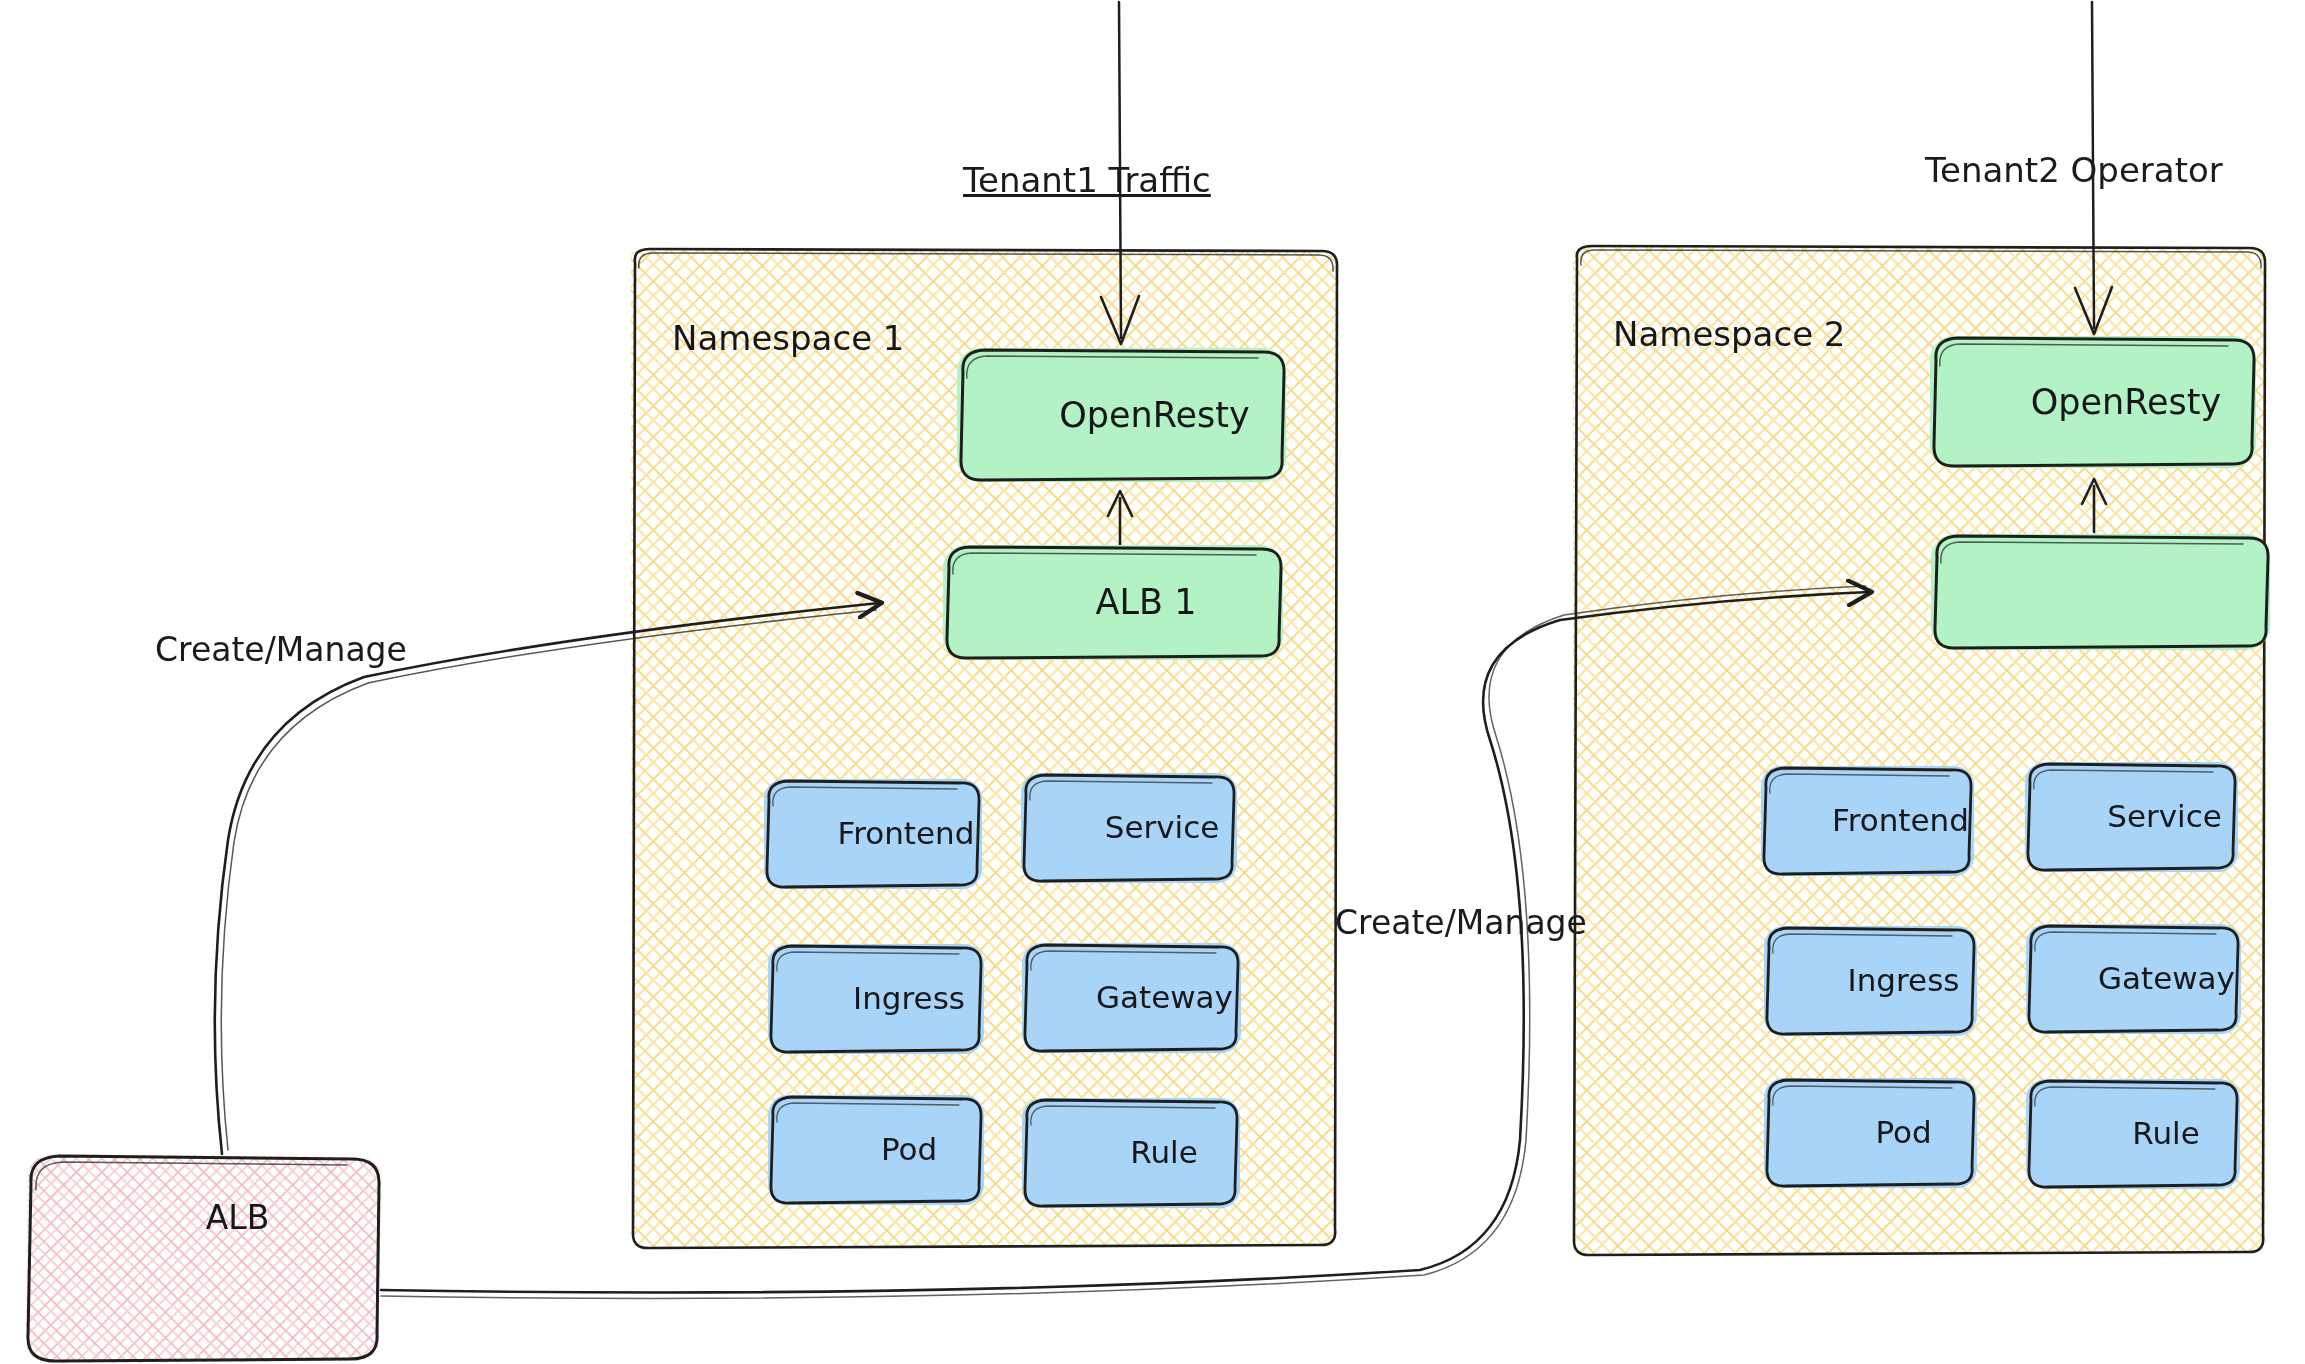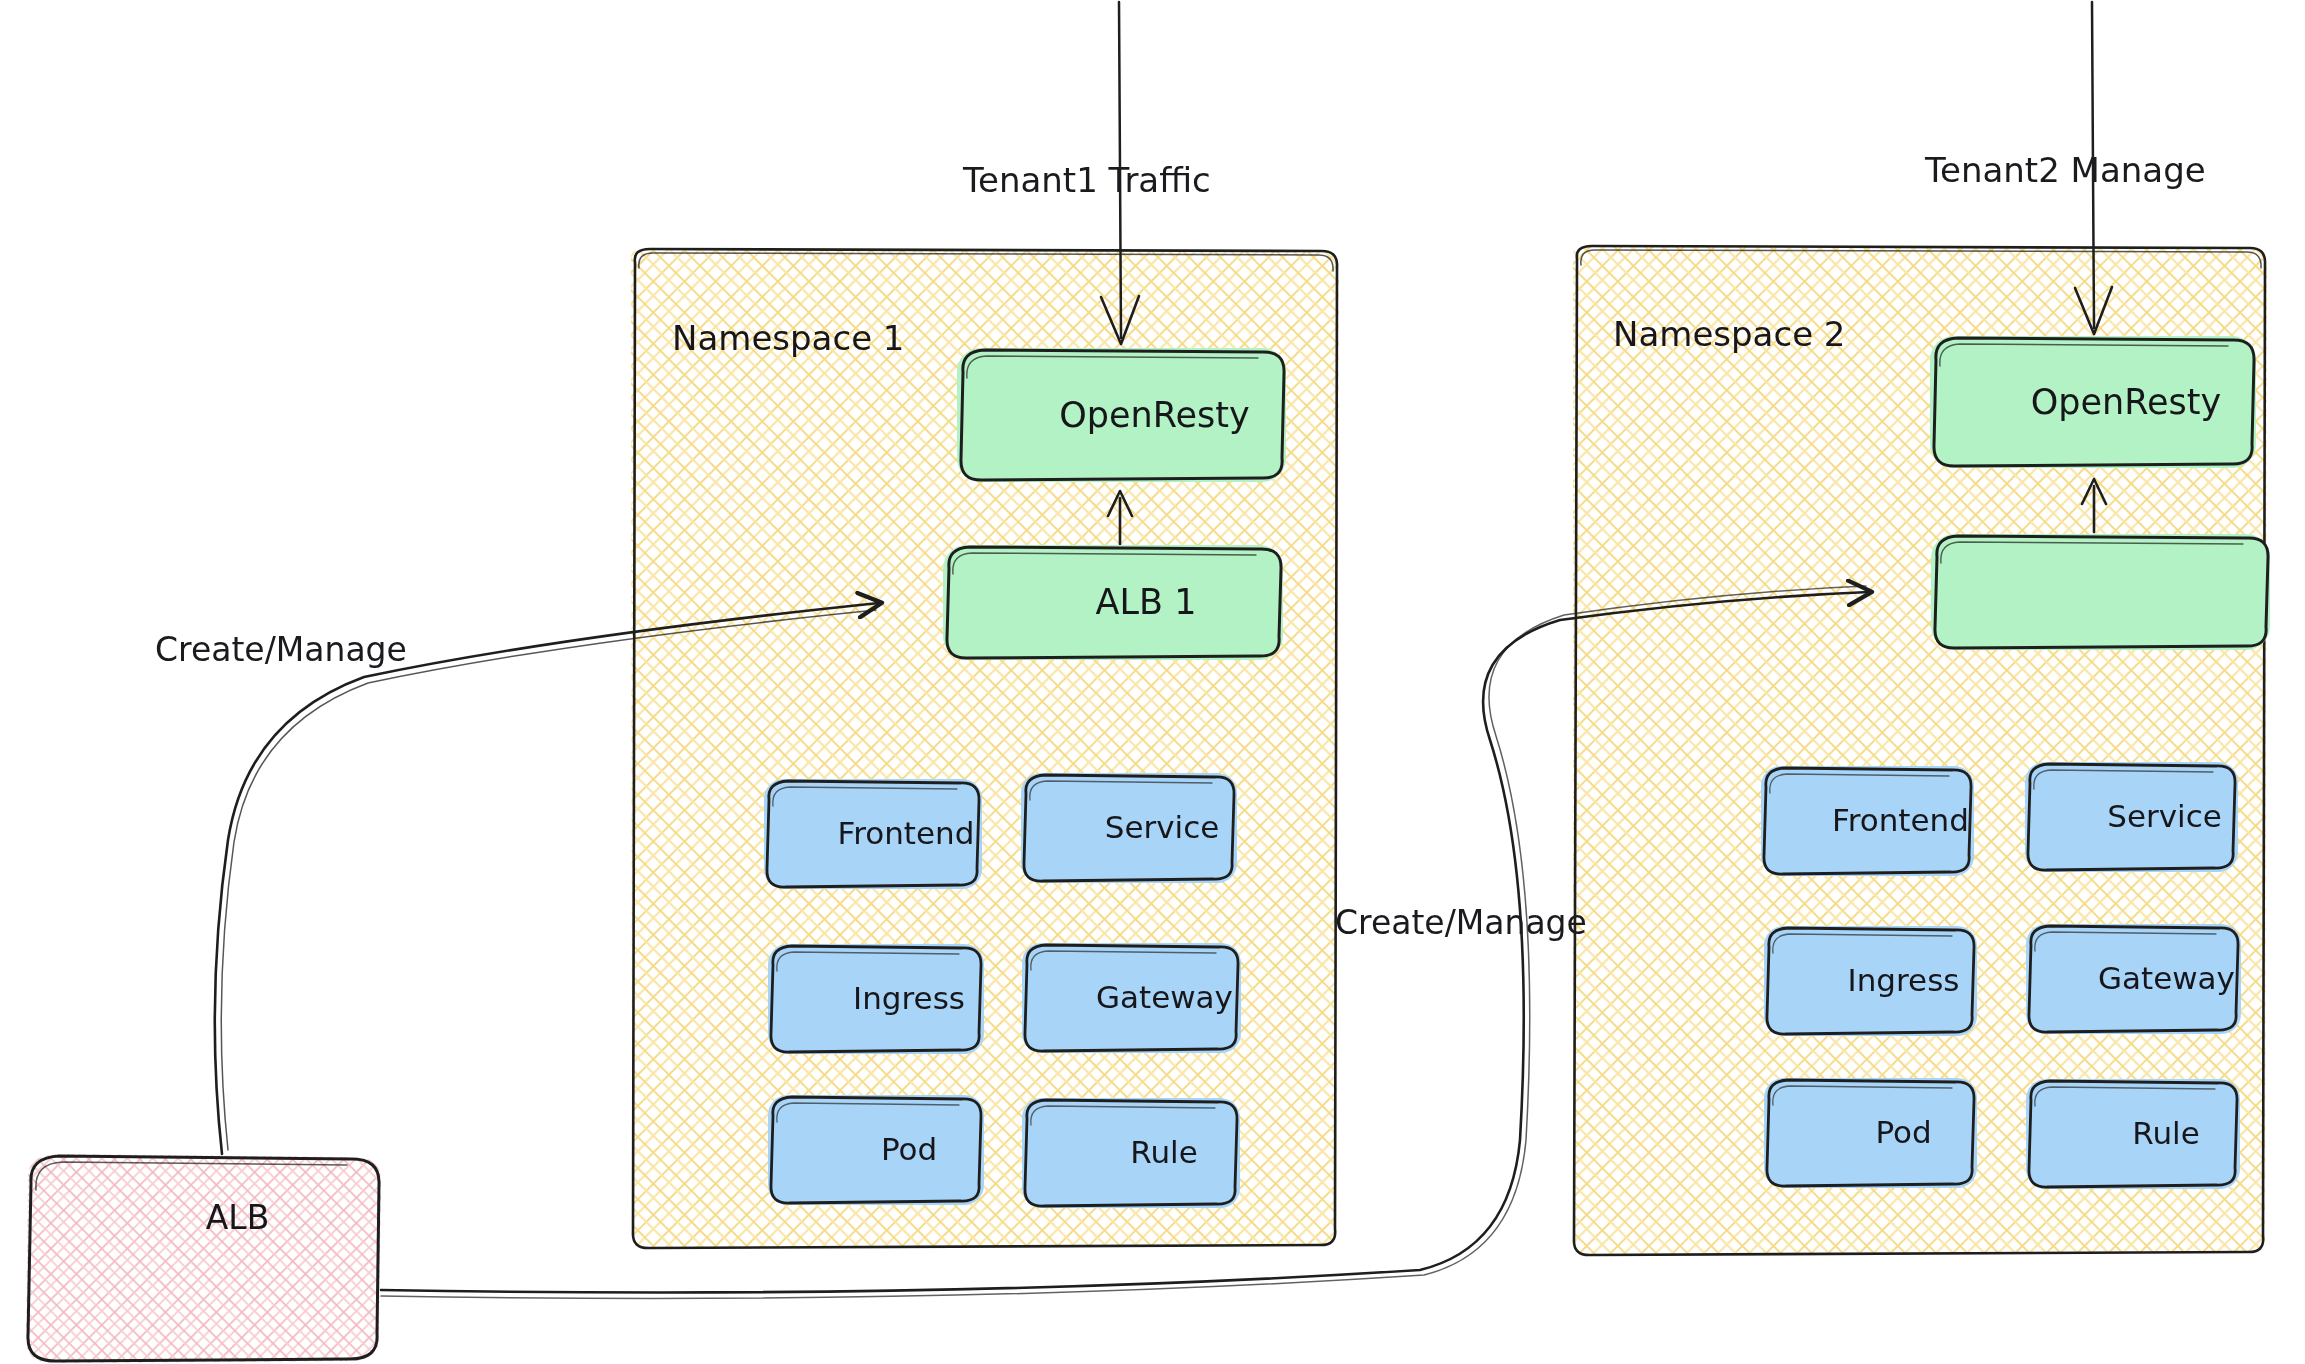--- a/index.html
+++ b/index.html
@@ -207,23 +207,23 @@
       <path d="M222 1154 Q205 1000 228 840 Q247 720 364 677 Q560 636 879 603" fill="none" stroke="#1e1e1e" stroke-width="2.6" stroke-linecap="round" marker-end="url(#ahb)"></path>
       <path d="M228 1150 Q212 998 234 842 Q252 726 368 683 Q562 642 876 610" fill="none" stroke="#1e1e1e" stroke-width="1.5" stroke-linecap="round" opacity=".75"></path>
     </g>
 
     <g>
       <path d="M381 1290 Q950 1300 1420 1270 Q1510 1248 1520 1140 Q1535 880 1490 740 Q1460 650 1560 620 Q1720 598 1869 592" fill="none" stroke="#1e1e1e" stroke-width="2.6" stroke-linecap="round" marker-end="url(#ahb)"></path>
       <path d="M381 1296 Q952 1306 1424 1275 Q1516 1252 1526 1140 Q1541 878 1496 736 Q1466 646 1564 615 Q1722 592 1866 586" fill="none" stroke="#1e1e1e" stroke-width="1.5" stroke-linecap="round" opacity=".7"></path>
     </g>
   </svg>
 
-  <div class="edge-label" style="left:963px;top:160px;font-size:34px;">Tenant1 Traffic</div>
-
-  <div class="edge-label" style="left:1925px;top:150px;font-size:34px;">Tenant2 Manage</div>
+  <div class="edge-label" style="left:963px;top:160px;font-size:34px;text-decoration:underline;">Tenant1 Traffic</div>
+
+  <div class="edge-label" style="left:1925px;top:150px;font-size:34px;">Tenant2 Operator</div>
 
   <div class="ns-title" style="left:672px;top:318px;font-size:34px;">Namespace 1</div>
 
   <div class="ns-title" style="left:1613px;top:314px;font-size:34px;">Namespace 2</div>
 
   <div class="node-label" style="left:957px;top:348px;width:329px;height:134px;font-size:35px;">OpenResty</div>
 
   <div class="node-label ital" style="left:943px;top:545px;width:340px;height:115px;font-size:35px;">ALB 1</div>
 
   <div class="node-label" style="left:764px;top:779px;width:218px;height:110px;font-size:31px;">Frontend</div>

